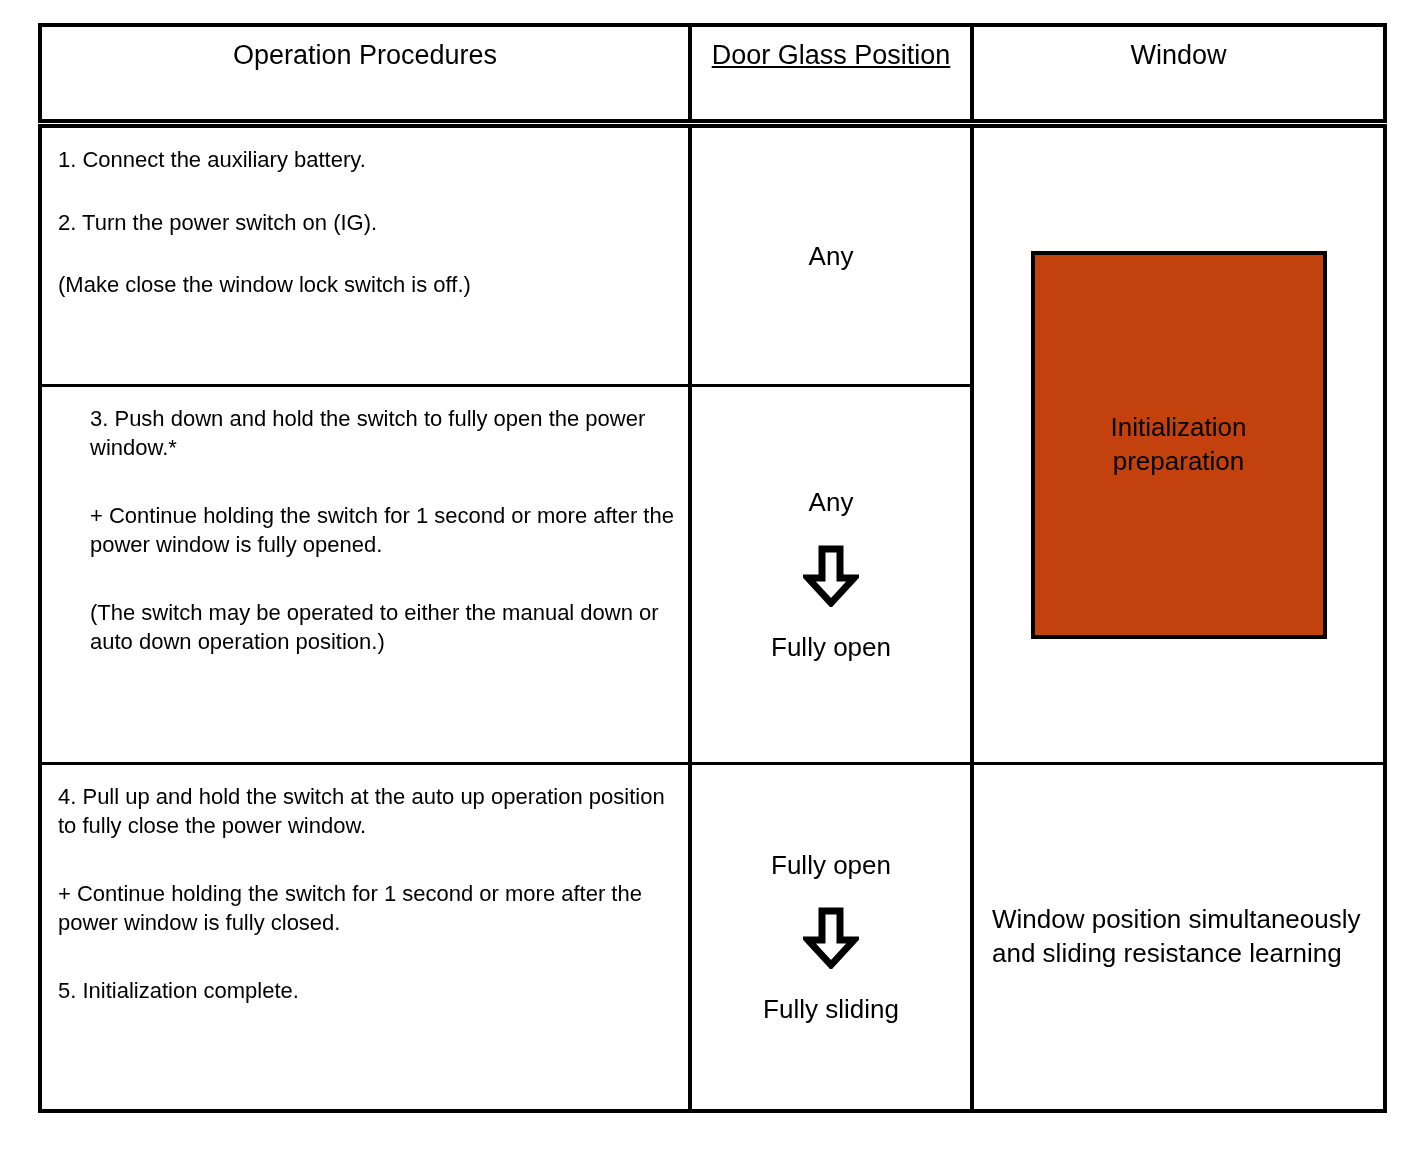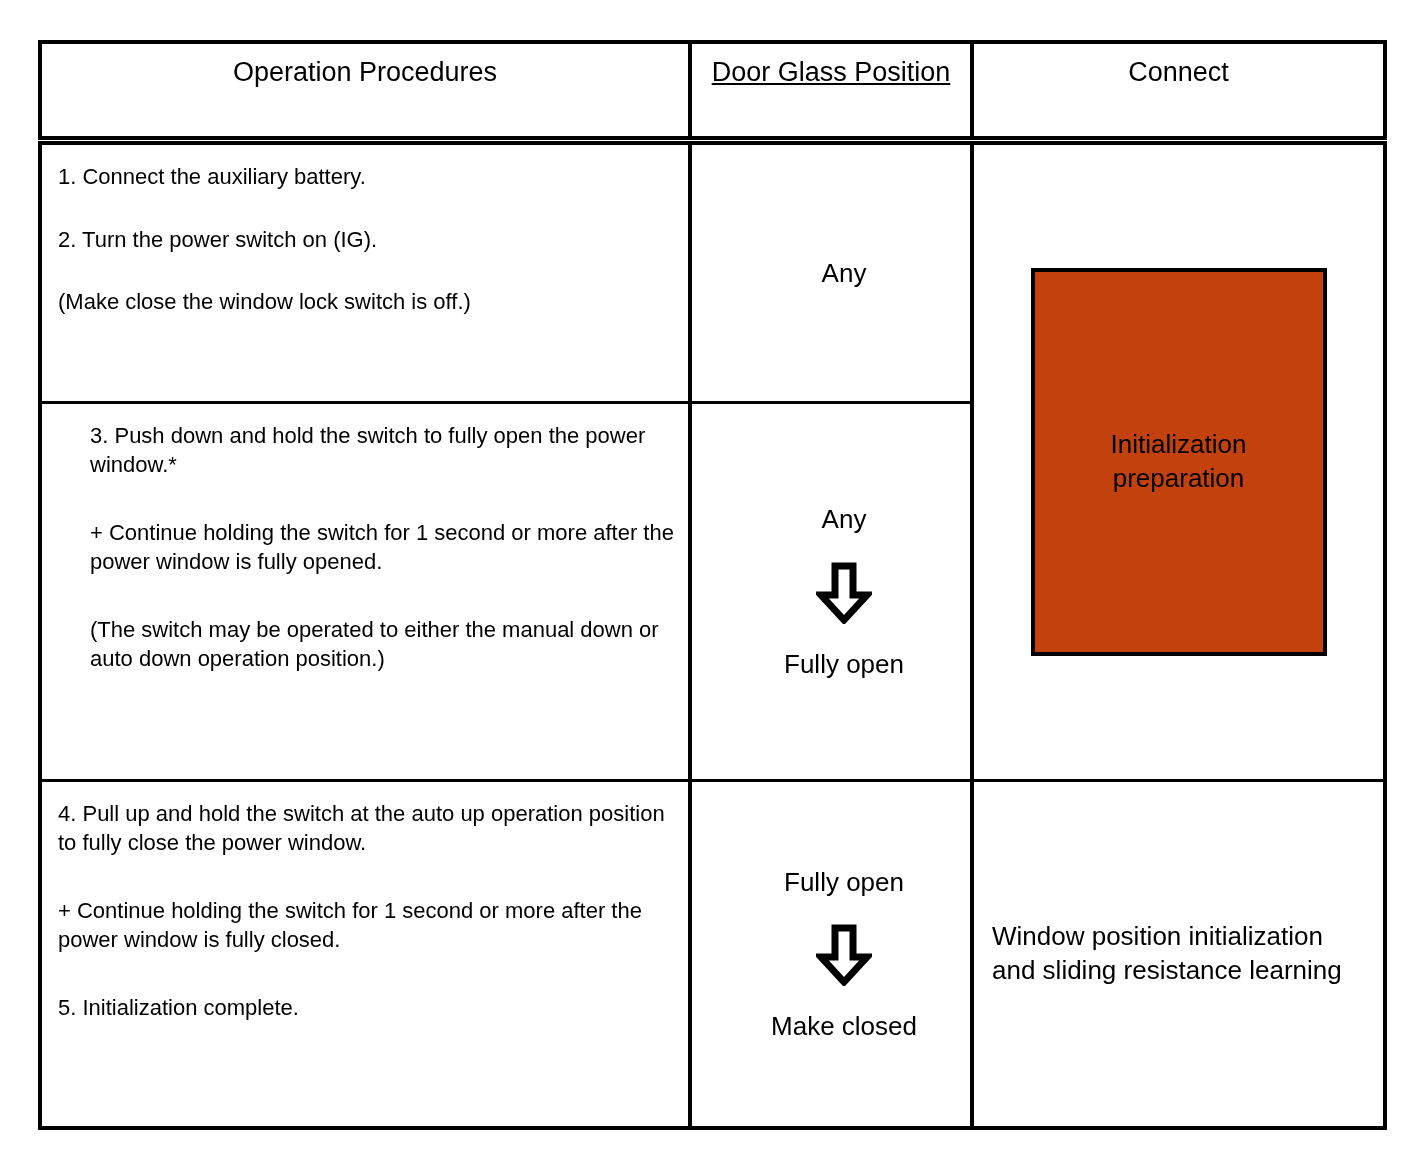--- a/index.html
+++ b/index.html
@@ -19,21 +19,21 @@
     position: relative;
     width: 1424px;
     height: 1160px;
     overflow: hidden;
   }
 
   
   .proc-table {
     position: absolute;
     left: 38px;
-    top: 40px;
+    top: 23px;
     width: 1349px;
     height: 1090px;
     border: 4px solid #000;
     box-sizing: border-box;
     background: #fff;
   }
 
   .table-grid {
     position: relative;
     width: 100%;
@@ -112,21 +112,20 @@
   
   .pos-cell {
     left: 650px;
     width: 278px;
     display: flex;
     flex-direction: column;
     align-items: center;
     justify-content: center;
     font-size: 26px;
     line-height: 1.25;
-    margin-left: 13px;
   }
   .pos-r1 { top: 101px; height: 256px; }
   .pos-r2 { top: 360px; height: 375px; }
   .pos-r3 { top: 738px; height: 344px; }
 
   .pos-label { white-space: nowrap; }
   .arrow-wrap {
     margin: 26px 0 24px 0;
     line-height: 0;
   }
@@ -176,21 +175,21 @@
       <div class="vdiv col1"></div>
       <div class="vdiv col2"></div>
       <div class="header-rule"></div>
       <div class="hdiv r1"></div>
       <div class="hdiv r2"></div>
 
       <div class="cell hdr-cell hdr-op">Operation Procedures</div>
 
       <div class="cell hdr-cell hdr-pos">Door Glass Position</div>
 
-      <div class="cell hdr-cell hdr-pur">Connect</div>
+      <div class="cell hdr-cell hdr-pur">Window</div>
 
       <div class="cell op-cell op-r1">
         <p class="para">1. Connect the auxiliary battery.</p>
         <p class="para">2. Turn the power switch on (IG).</p>
         <p class="para">(Make close the window lock switch is off.)</p>
       </div>
 
       <div class="cell pos-cell pos-r1">
         <span class="pos-label">Any</span>
       </div>
@@ -226,26 +225,26 @@
         <p class="para">5. Initialization complete.</p>
       </div>
 
       <div class="cell pos-cell pos-r3">
         <span class="pos-label">Fully open</span>
         <span class="arrow-wrap">
           <svg width="56" height="62" viewBox="0 0 56 62" aria-hidden="true">
             <polygon points="19,4 37,4 37,33 51,33 28,58 5,33 19,33" fill="#ffffff" stroke="#000000" stroke-width="7" stroke-linejoin="miter"></polygon>
           </svg>
         </span>
-        <span class="pos-label">Make closed</span>
+        <span class="pos-label">Fully sliding</span>
       </div>
 
       <div class="cell pur-cell pur-r3">
         <div class="pur-text">
-          <span class="line">Window position initialization</span>
+          <span class="line">Window position simultaneously</span>
           <span class="line">and sliding resistance learning</span>
         </div>
       </div>
 
     </div>
   </div>
 
 </div>
 
 </body></html>

